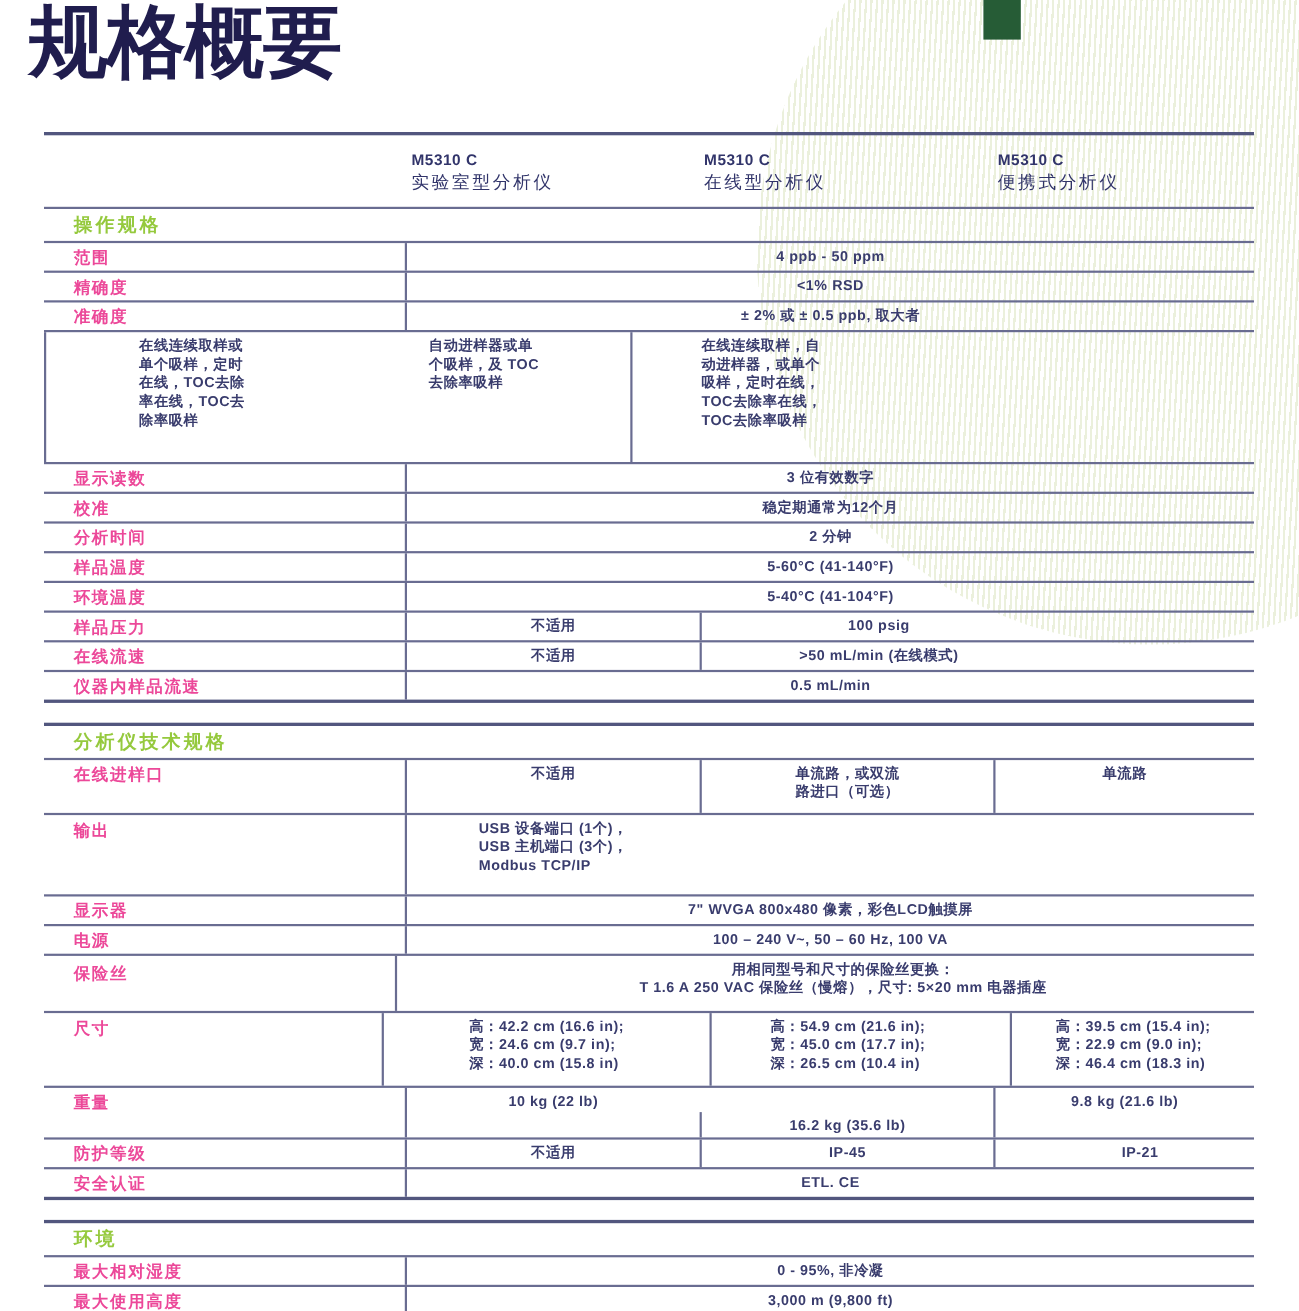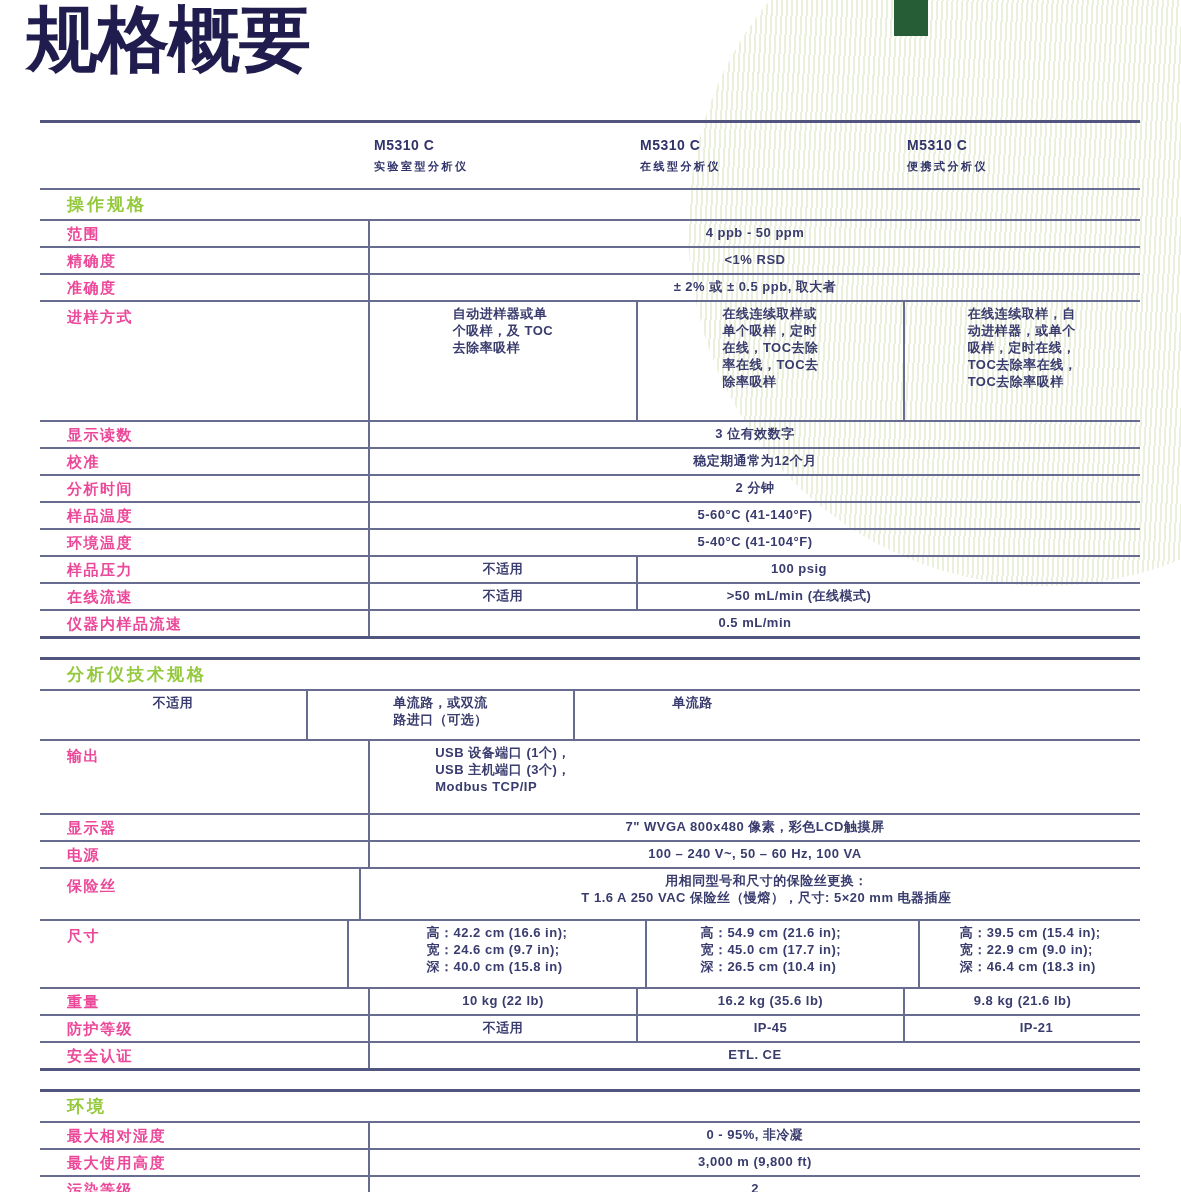--- a/index.html
+++ b/index.html
@@ -36,21 +36,21 @@
     line-height:17px; text-align:center; letter-spacing:0.5px;
   }
   .t-vline{border-left:2px solid #696c91;}
   .t-left{justify-content:flex-start; text-align:left; padding-left:16px; padding-right:16px;}
   .t-text{white-space:pre-line;}
   .t-block{text-align:left;}
   .t-head{min-height:65px;}
   .t-head .t-label{border-right:none;}
   .t-head-cell{flex-direction:column; padding:2px 4px; line-height:21px;}
   .model{font-size:14px; font-weight:bold; color:#31346a; letter-spacing:0.5px;}
-  .ctype{font-size:11px; font-weight:bold; color:#31346a; letter-spacing:2.5px;}
+  .ctype{font-size:16px; font-weight:normal; color:#31346a; letter-spacing:2.5px;}
   .sec-row{border-bottom:2px solid #696c91; padding:3px 0 3px 27px;}
   .sec-title{color:#95c93d; font-size:17px; font-weight:bold; letter-spacing:3px;}
 </style>
 </head>
 <body>
 
 <div class="page">
   <div class="decor-circle"></div>
   <div class="corner-square"></div>
   <h1 class="page-title">规格概要</h1>
@@ -86,33 +86,32 @@
             <div class="t-text">&lt;1% RSD</div>
           </div>
         </div>
         <div class="t-row">
           <div class="t-label">准确度</div>
           <div class="t-cell" style="width: 770px;">
             <div class="t-text">± 2% 或 ± 0.5 ppb, 取大者</div>
           </div>
         </div>
         <div class="t-row" style="min-height: 118px; line-height: 21px;">
-          <div class="t-label">进样方式</div>
-          <div class="t-cell" style="width: 266px;">
-            <div class="t-text t-block">自动进样器或单
-个吸样，及 TOC
-去除率吸样</div>
-          </div>
           <div class="t-cell t-vline" style="width: 267px;">
             <div class="t-text t-block">在线连续取样或
 单个吸样，定时
 在线，TOC去除
 率在线，TOC去
 除率吸样</div>
           </div>
+          <div class="t-cell" style="width: 266px;">
+            <div class="t-text t-block">自动进样器或单
+个吸样，及 TOC
+去除率吸样</div>
+          </div>
           <div class="t-cell t-vline" style="width: 237px;">
             <div class="t-text t-block">在线连续取样，自
 动进样器，或单个
 吸样，定时在线，
 TOC去除率在线，
 TOC去除率吸样</div>
           </div>
         </div>
         <div class="t-row">
           <div class="t-label">显示读数</div>
@@ -167,20 +166,21 @@
           <div class="t-cell" style="width: 770px;">
             <div class="t-text">0.5 mL/min</div>
           </div>
         </div>
       </div>
       <div class="block">
         <div class="sec-row">
           <div class="sec-title">分析仪技术规格</div>
         </div>
         <div class="t-row" style="min-height: 48px;">
+          <div class="t-label">在线进样口</div>
           <div class="t-cell" style="width: 266px;">
             <div class="t-text">不适用</div>
           </div>
           <div class="t-cell t-vline" style="width: 267px;">
             <div class="t-text t-block">单流路，或双流
 路进口（可选）</div>
           </div>
           <div class="t-cell t-vline" style="width: 237px;">
             <div class="t-text">单流路</div>
           </div>
@@ -228,21 +228,21 @@
             <div class="t-text t-block">高：39.5 cm (15.4 in);
 宽：22.9 cm (9.0 in);
 深：46.4 cm (18.3 in)</div>
           </div>
         </div>
         <div class="t-row">
           <div class="t-label">重量</div>
           <div class="t-cell" style="width: 266px;">
             <div class="t-text">10 kg (22 lb)</div>
           </div>
-          <div class="t-cell t-vline" style="width: 267px;">
+          <div class="t-cell t-vline" style="width: 267px; margin-top: 22px;">
             <div class="t-text">16.2 kg (35.6 lb)</div>
           </div>
           <div class="t-cell t-vline" style="width: 237px;">
             <div class="t-text">9.8 kg (21.6 lb)</div>
           </div>
         </div>
         <div class="t-row">
           <div class="t-label">防护等级</div>
           <div class="t-cell" style="width: 266px;">
             <div class="t-text">不适用</div>

